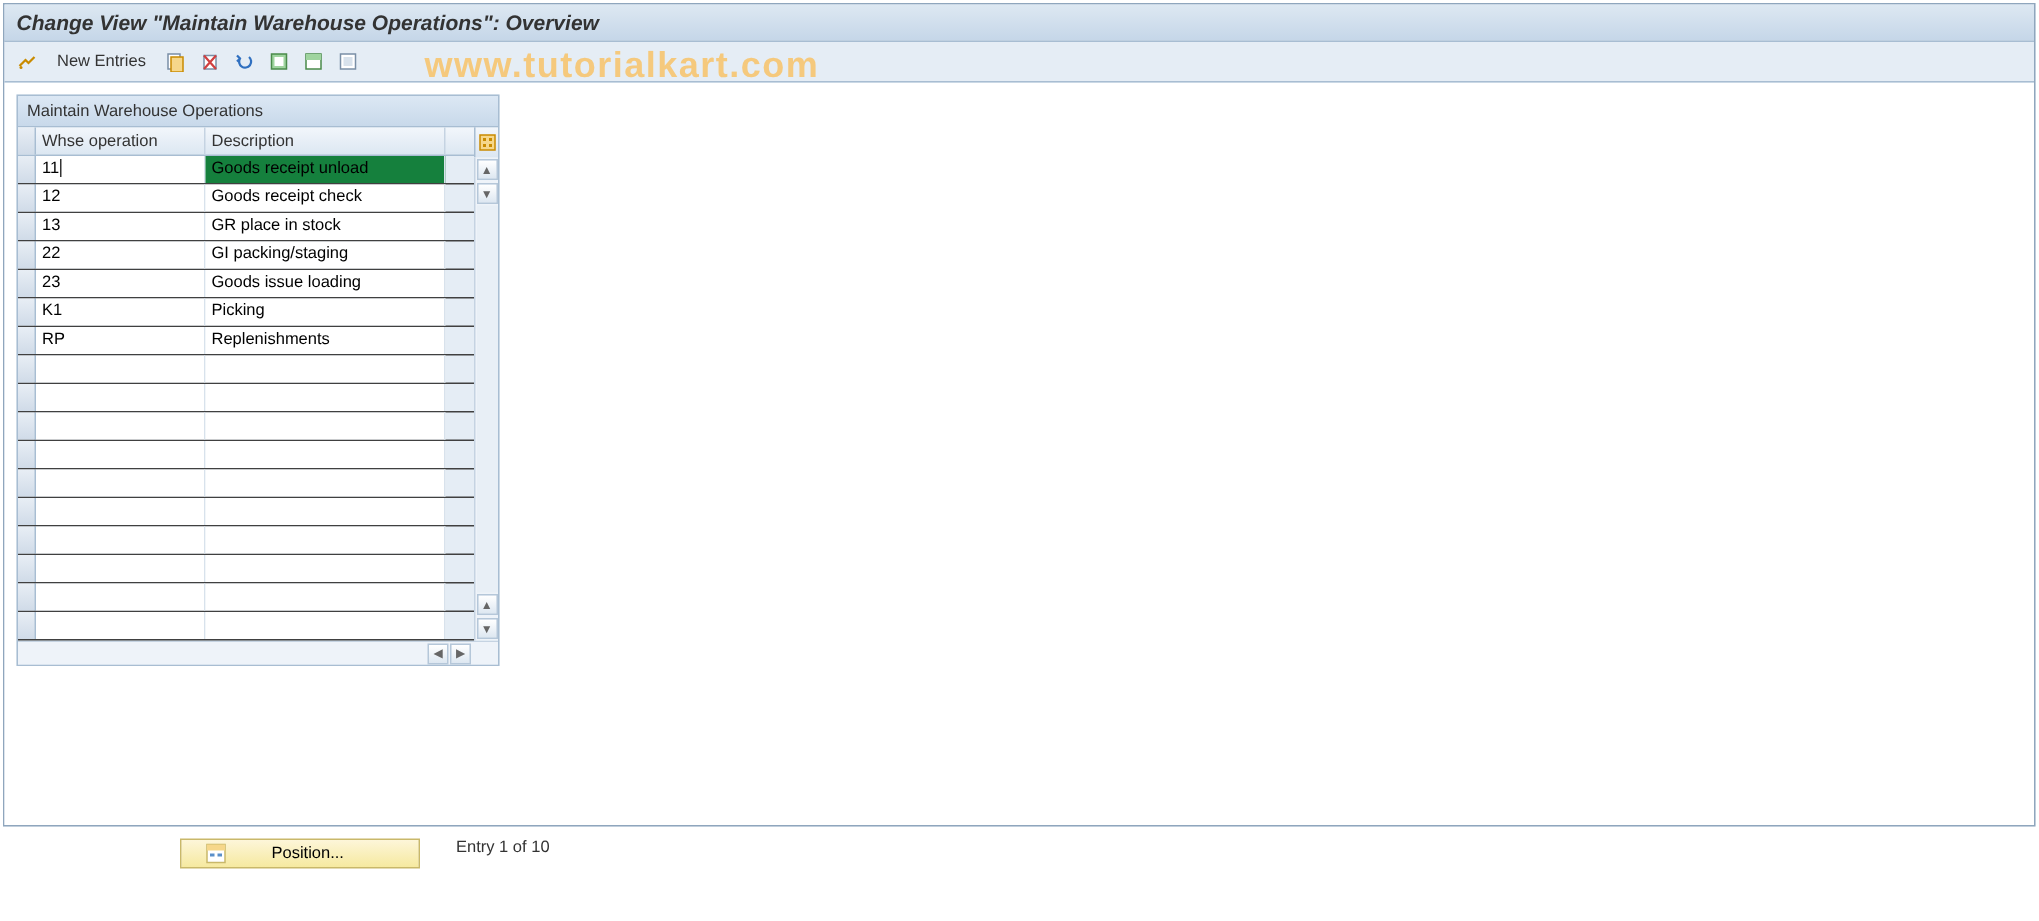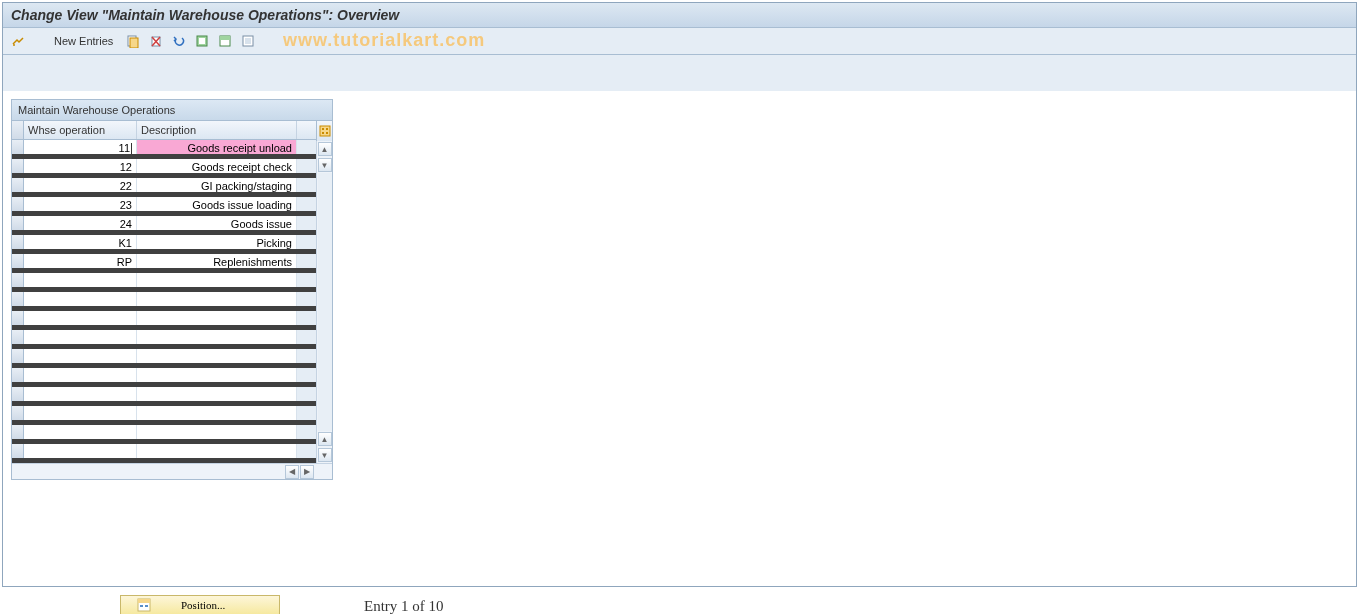--- a/index.html
+++ b/index.html
@@ -41,37 +41,35 @@
       align-items: center;
       justify-content: center;
       cursor: pointer;
       border: 1px solid transparent;
     }
     .new-entries {
       font-size: 11px;
       color: #333;
       padding: 2px 6px;
       cursor: pointer;
-      margin-left: 16px;
     }
     .watermark {
       color: #f5c97d;
-      font-size: 18px;
+      font-size: 24px;
       font-weight: bold;
       letter-spacing: 1px;
       position: absolute;
       left: 280px;
       top: 2px;
       pointer-events: none;
     }
     .content-area {
       padding: 8px;
       background: #fff;
       min-height: 495px;
-      margin-top: 36px;
     }
     .grid-container {
       width: 322px;
       border: 1px solid #a8bdd2;
       background: #e5edf5;
     }
     .grid-title {
       background: linear-gradient(to bottom, #dce8f4, #c8d9ea);
       padding: 4px 6px;
       font-size: 11px;
@@ -102,37 +100,36 @@
       display: inline-flex;
       align-items: center;
       justify-content: center;
       background: linear-gradient(to bottom, #f2f6fb, #dce7f2);
       cursor: pointer;
       border-left: 1px solid #a8bdd2;
     }
     .grid-row {
       display: flex;
       height: 19px;
-      border-bottom: 5px solid #404040;
-      text-align: right;
+      border-bottom: 1px solid #404040;
     }
     .row-selector {
       width: 12px;
       background: linear-gradient(to bottom, #e8eef5, #d0dbe8);
       border-right: 1px solid #a8bdd2;
       cursor: pointer;
     }
     .cell {
       padding: 2px 4px;
       border-right: 1px solid #d8e2ec;
       background: #fff;
       white-space: nowrap;
       overflow: hidden;
     }
-    .cell.selected-highlight { background: #f9a8d4; }
+    .cell.selected-highlight { background: #15803d; }
     .cell.caret::after {
       content: "";
       display: inline-block;
       border-left: 1px solid #333;
       height: 12px;
       vertical-align: middle;
       margin-left: 1px;
     }
     .grid-scrollbar {
       width: 16px;
@@ -157,40 +154,39 @@
       background: #eef3f9;
       border-top: 1px solid #c5d3e2;
       display: flex;
       justify-content: flex-end;
       padding-right: 18px;
       align-items: center;
       gap: 1px;
     }
     .footer-bar {
       display: flex;
-      align-items: flex-end;
-      gap: 84px;
+      align-items: flex-start;
+      gap: 24px;
       padding: 6px 120px;
-      font-family: Liberation Serif, serif;
     }
     .position-btn {
       display: inline-flex;
       align-items: center;
       background: linear-gradient(to bottom, #fdf6d9, #f6e9a0);
       border: 1px solid #c9b86a;
       padding: 2px 16px;
       cursor: pointer;
       gap: 30px;
       min-width: 160px;
     }
     .position-btn-icon {
       width: 14px; height: 14px;
       display: inline-block;
     }
-    .entry-text { color: #333; font-size: 15px; }
+    .entry-text { color: #333; font-size: 11px; }
     svg { display: block; }
   </style>
 </head>
 <body>
 
 <div class="window">
 
   <div class="title-bar">Change View "Maintain Warehouse Operations": Overview</div>
 
   <div class="toolbar">
@@ -255,32 +251,32 @@
                 <div class="cell col-op caret">11</div>
                 <div class="cell col-desc selected-highlight">Goods receipt unload</div>
               </div>
               <div class="grid-row">
                 <div class="row-selector"></div>
                 <div class="cell col-op">12</div>
                 <div class="cell col-desc">Goods receipt check</div>
               </div>
               <div class="grid-row">
                 <div class="row-selector"></div>
+                <div class="cell col-op">13</div>
+                <div class="cell col-desc">GR place in stock</div>
+              </div>
+              <div class="grid-row">
+                <div class="row-selector"></div>
                 <div class="cell col-op">22</div>
                 <div class="cell col-desc">GI packing/staging</div>
               </div>
               <div class="grid-row">
                 <div class="row-selector"></div>
                 <div class="cell col-op">23</div>
                 <div class="cell col-desc">Goods issue loading</div>
-              </div>
-              <div class="grid-row">
-                <div class="row-selector"></div>
-                <div class="cell col-op">24</div>
-                <div class="cell col-desc">Goods issue</div>
               </div>
               <div class="grid-row">
                 <div class="row-selector"></div>
                 <div class="cell col-op">K1</div>
                 <div class="cell col-desc">Picking</div>
               </div>
               <div class="grid-row">
                 <div class="row-selector"></div>
                 <div class="cell col-op">RP</div>
                 <div class="cell col-desc">Replenishments</div>

